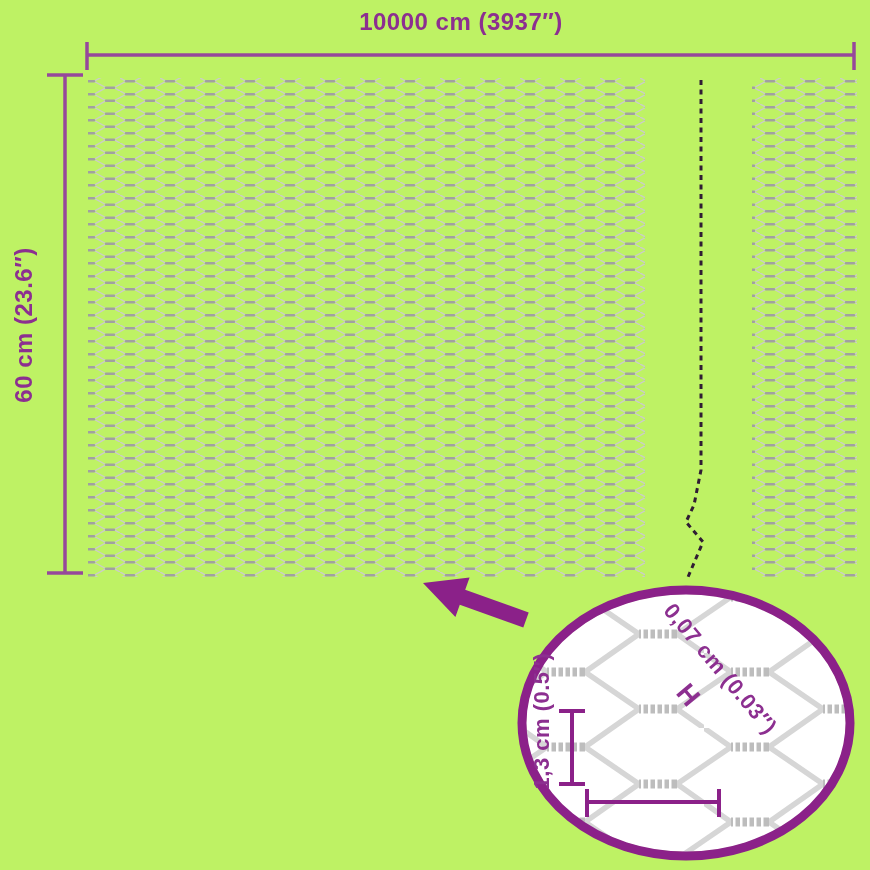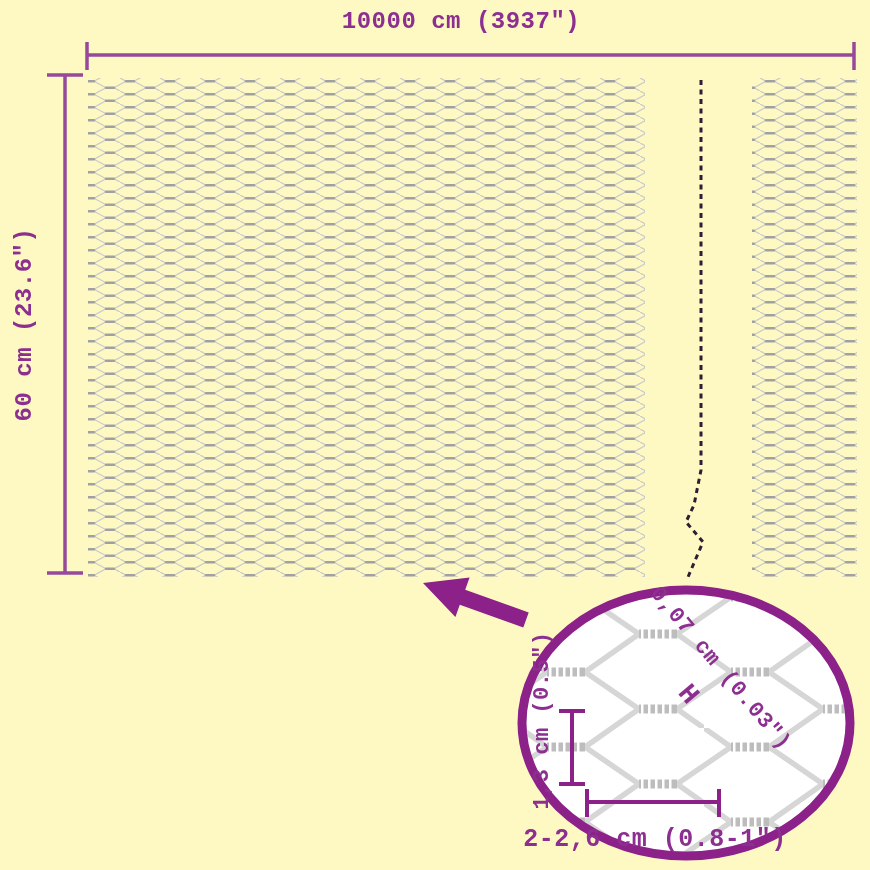--- a/index.html
+++ b/index.html
@@ -5,22 +5,22 @@
   :root{
     --accent:#8b2189;
     --dimension-line:#96489b;
     --label-text:#8c2f90;
     --break-line:#301c34;
     --mesh-wire-light:#cbcbcb;
     --mesh-wire-dark:#a0a0a0;
   }
   html,body{margin:0;padding:0;background:#ffffff;}
   #stage{
-    position:relative;width:870px;height:870px;background:#fef9c3;overflow:hidden;
-    font-family:Liberation Mono, monospace;
+    position:relative;width:870px;height:870px;background:#bef264;overflow:hidden;
+    font-family:Liberation Sans, sans-serif;
   }
   #diagram-svg{position:absolute;left:0;top:0;}
   .dim-label{
     position:absolute;color:var(--label-text);font-weight:bold;text-align:center;
     white-space:nowrap;letter-spacing:0.5px;
   }
   .lbl-top{left:261px;top:8px;width:400px;font-size:24px;}
   .lbl-left{left:-126px;top:311px;width:300px;font-size:24px;transform:rotate(-90deg);}
   .lbl-thickness{left:590px;top:656px;width:260px;font-size:22px;transform:rotate(50deg);}
   .lbl-hmark{left:668px;top:680px;width:40px;font-size:27px;transform:rotate(50deg);}
@@ -118,14 +118,13 @@
   <div class="dim-label lbl-top">10000 cm (3937″)</div>
 
   <div class="dim-label lbl-left">60 cm (23.6″)</div>
 
   <div class="dim-label lbl-thickness">0,07 cm (0.03″)</div>
 
   <div class="dim-label lbl-hmark">H</div>
 
   <div class="dim-label lbl-cellheight">1,3 cm (0.5″)</div>
 
-  <div class="dim-label lbl-cellwidth">2-2,6 cm (0.8-1″)</div>
 </div>
 
 </body></html>

